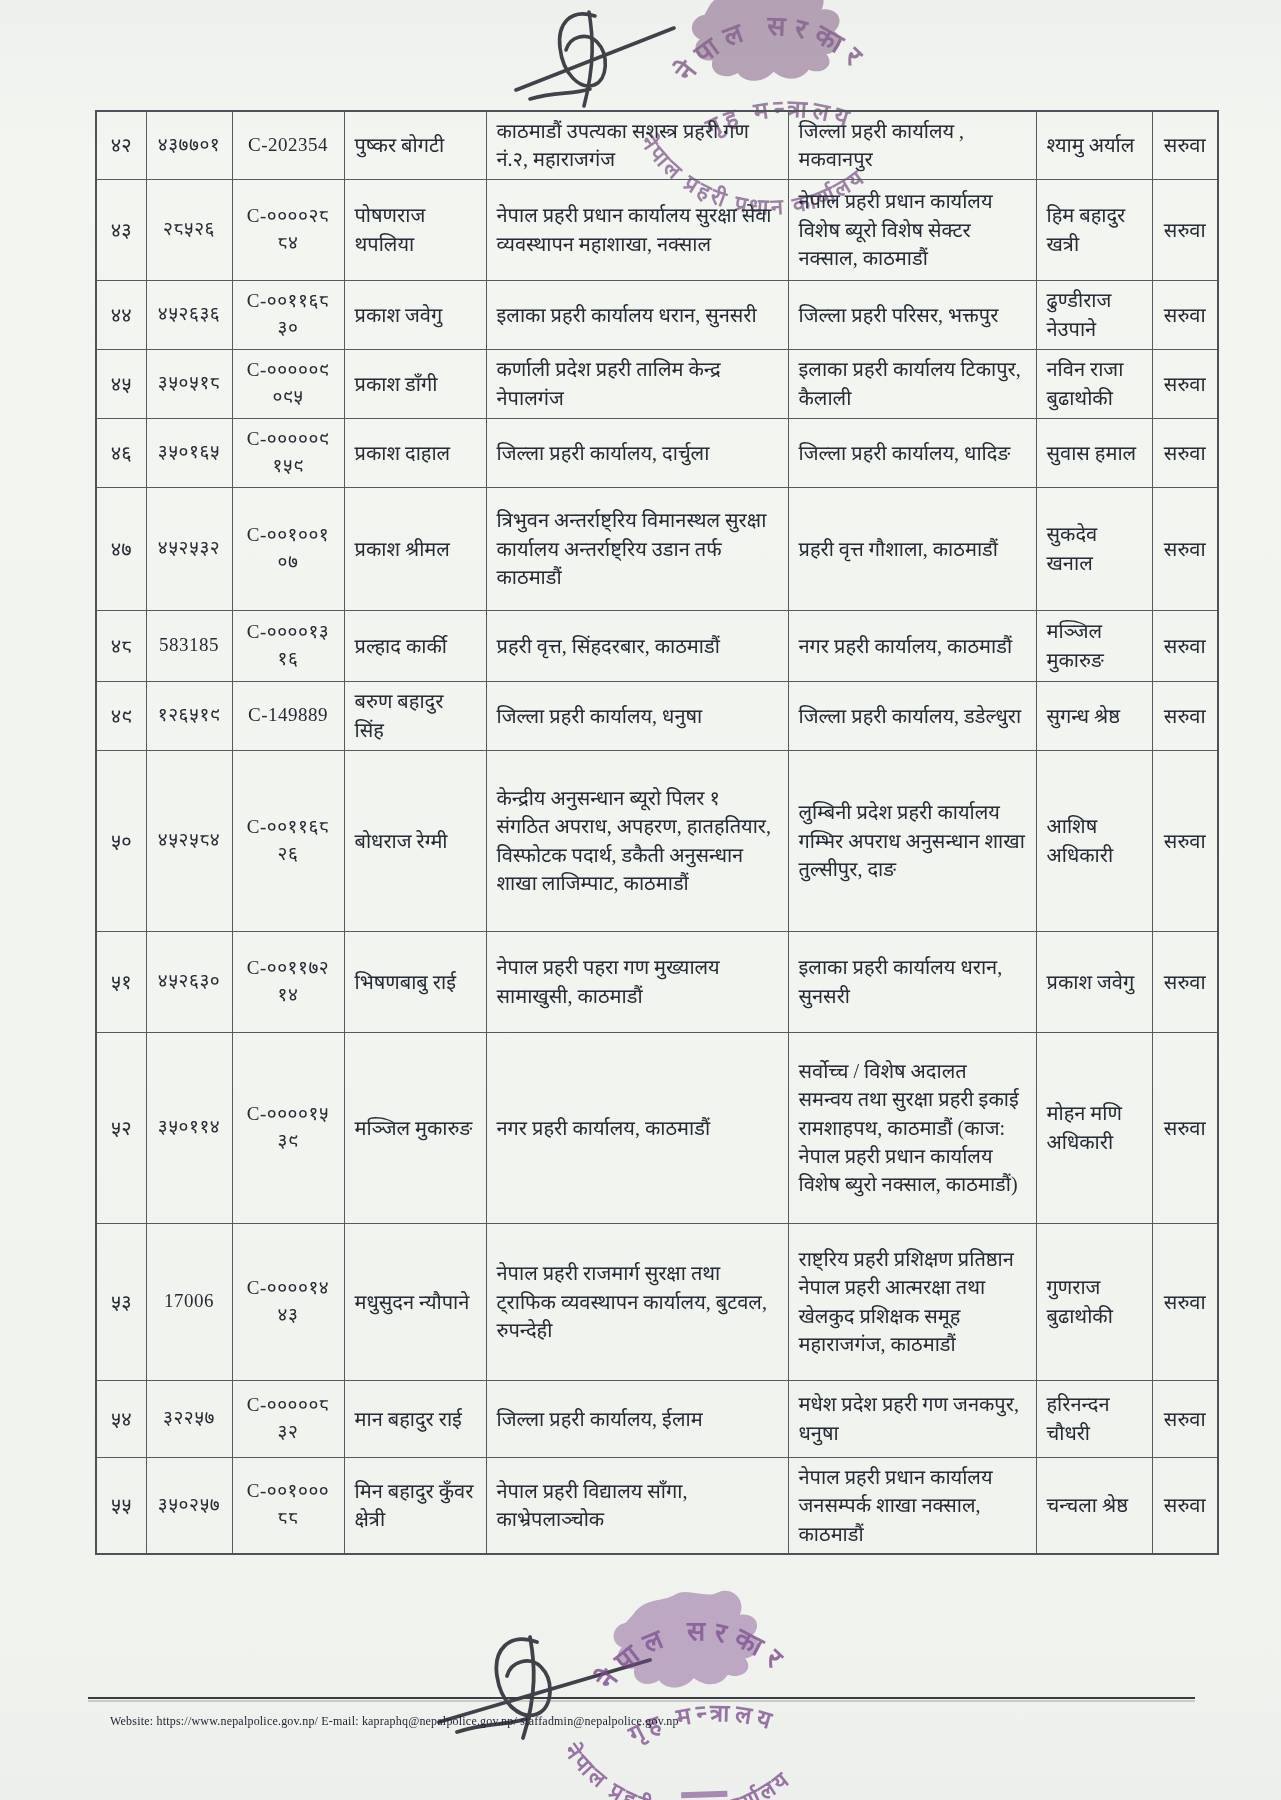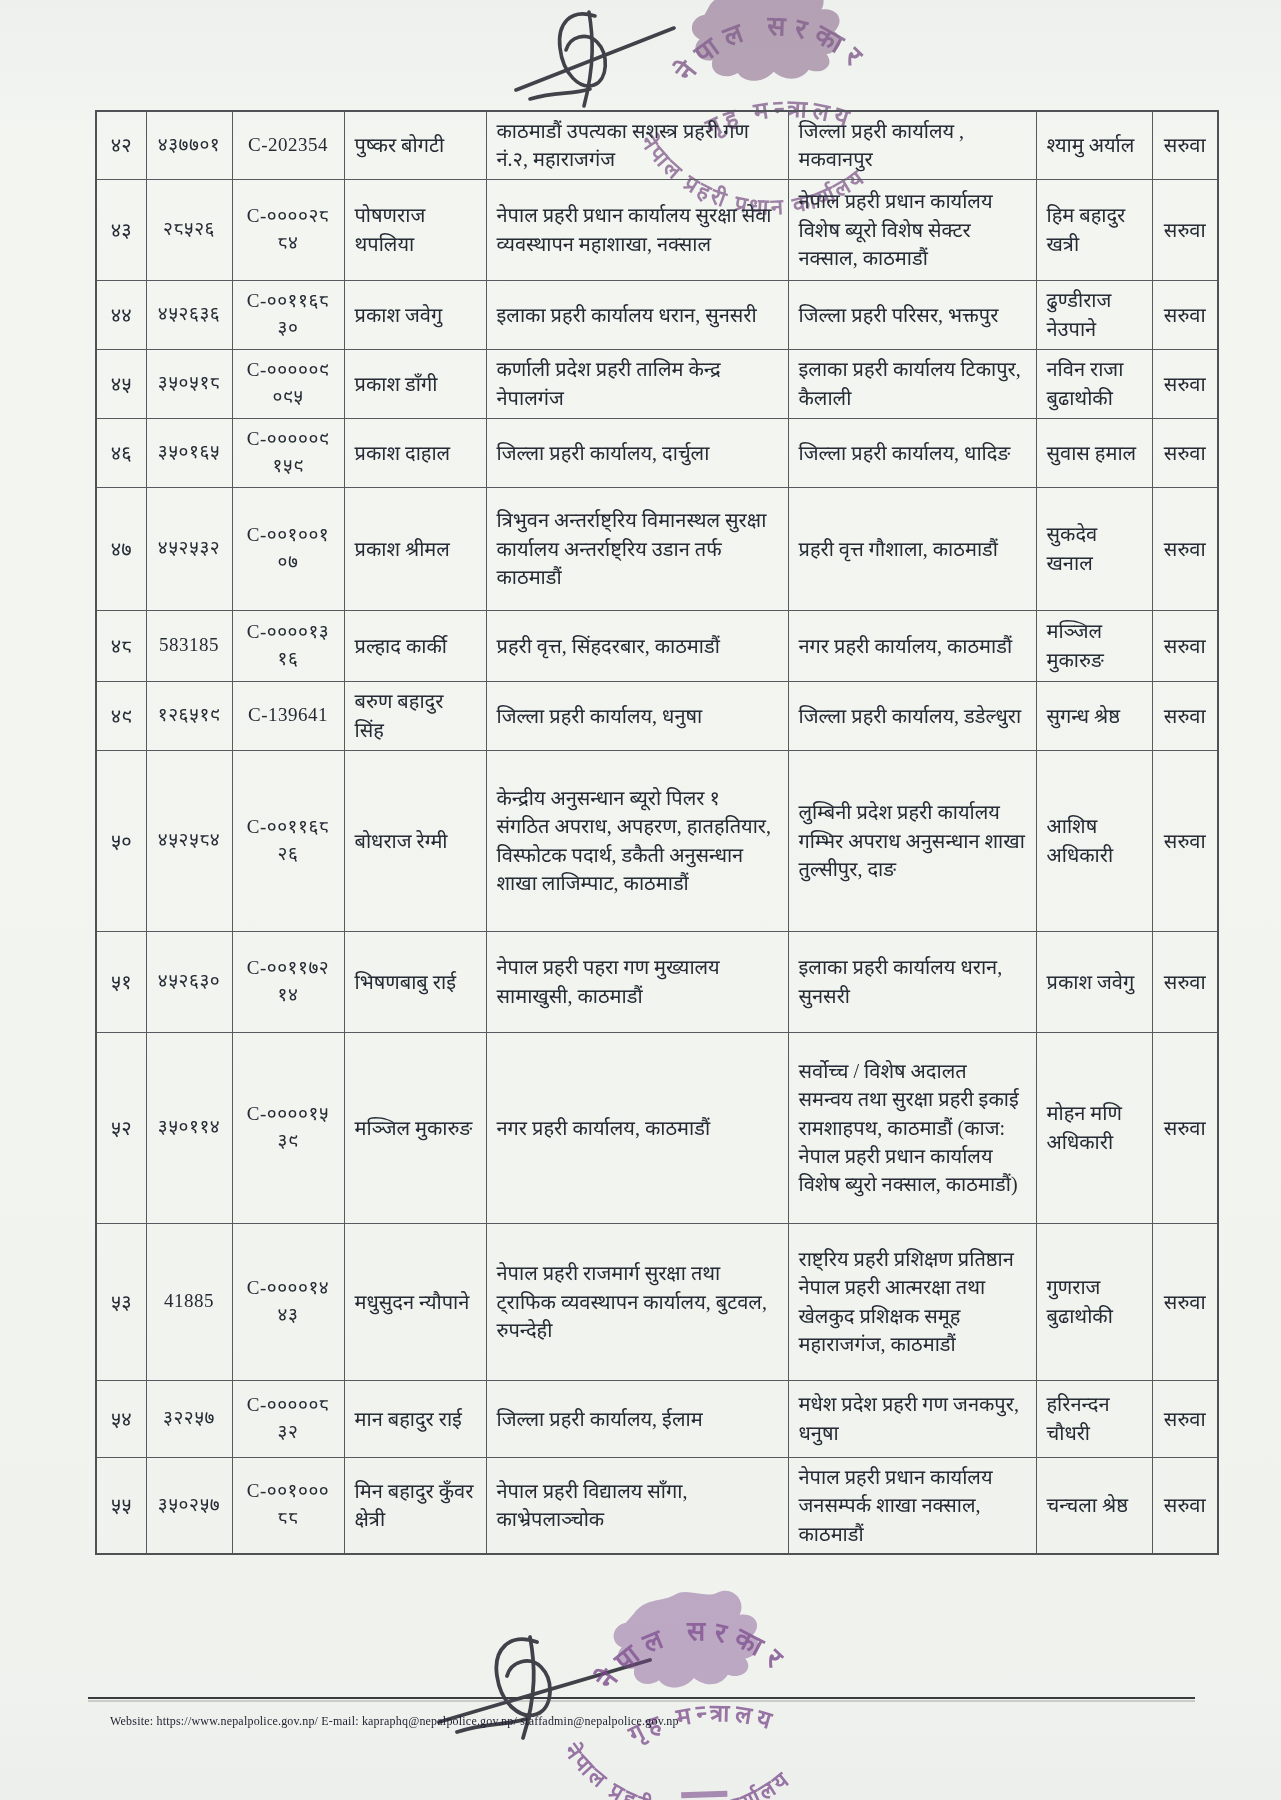--- a/index.html
+++ b/index.html
@@ -180,21 +180,21 @@
       <td class="c-code">C-००००१३१६</td>
       <td class="c-name">प्रल्हाद कार्की</td>
       <td class="c-from">प्रहरी वृत्त, सिंहदरबार, काठमाडौं</td>
       <td class="c-to">नगर प्रहरी कार्यालय, काठमाडौं</td>
       <td class="c-repl">मञ्जिल मुकारुङ</td>
       <td class="c-status">सरुवा</td>
     </tr>
         <tr>
       <td class="c-sn">४९</td>
       <td class="c-no">१२६५१९</td>
-      <td class="c-code">C-139641</td>
+      <td class="c-code">C-149889</td>
       <td class="c-name">बरुण बहादुर सिंह</td>
       <td class="c-from">जिल्ला प्रहरी कार्यालय, धनुषा</td>
       <td class="c-to">जिल्ला प्रहरी कार्यालय, डडेल्धुरा</td>
       <td class="c-repl">सुगन्ध श्रेष्ठ</td>
       <td class="c-status">सरुवा</td>
     </tr>
         <tr>
       <td class="c-sn">५०</td>
       <td class="c-no">४५२५८४</td>
       <td class="c-code">C-००११६८२६</td>
@@ -219,21 +219,21 @@
       <td class="c-no">३५०११४</td>
       <td class="c-code">C-००००१५३९</td>
       <td class="c-name">मञ्जिल मुकारुङ</td>
       <td class="c-from">नगर प्रहरी कार्यालय, काठमाडौं</td>
       <td class="c-to">सर्वोच्च / विशेष अदालत समन्वय तथा सुरक्षा प्रहरी इकाई रामशाहपथ, काठमाडौं (काज: नेपाल प्रहरी प्रधान कार्यालय विशेष ब्युरो नक्साल, काठमाडौं)</td>
       <td class="c-repl">मोहन मणि अधिकारी</td>
       <td class="c-status">सरुवा</td>
     </tr>
         <tr>
       <td class="c-sn">५३</td>
-      <td class="c-no">41885</td>
+      <td class="c-no">17006</td>
       <td class="c-code">C-००००१४४३</td>
       <td class="c-name">मधुसुदन न्यौपाने</td>
       <td class="c-from">नेपाल प्रहरी राजमार्ग सुरक्षा तथा ट्राफिक व्यवस्थापन कार्यालय, बुटवल, रुपन्देही</td>
       <td class="c-to">राष्ट्रिय प्रहरी प्रशिक्षण प्रतिष्ठान नेपाल प्रहरी आत्मरक्षा तथा खेलकुद प्रशिक्षक समूह महाराजगंज, काठमाडौं</td>
       <td class="c-repl">गुणराज बुढाथोकी</td>
       <td class="c-status">सरुवा</td>
     </tr>
         <tr>
       <td class="c-sn">५४</td>
       <td class="c-no">३२२५७</td>

